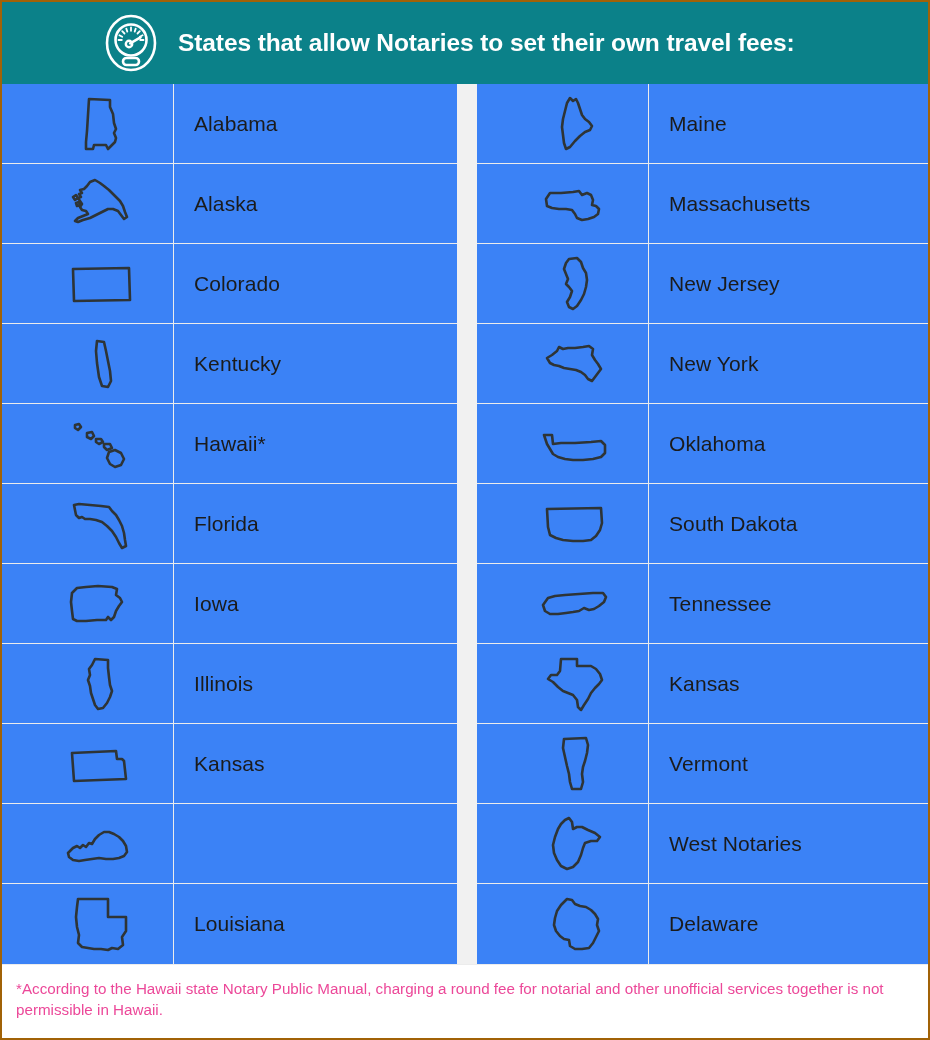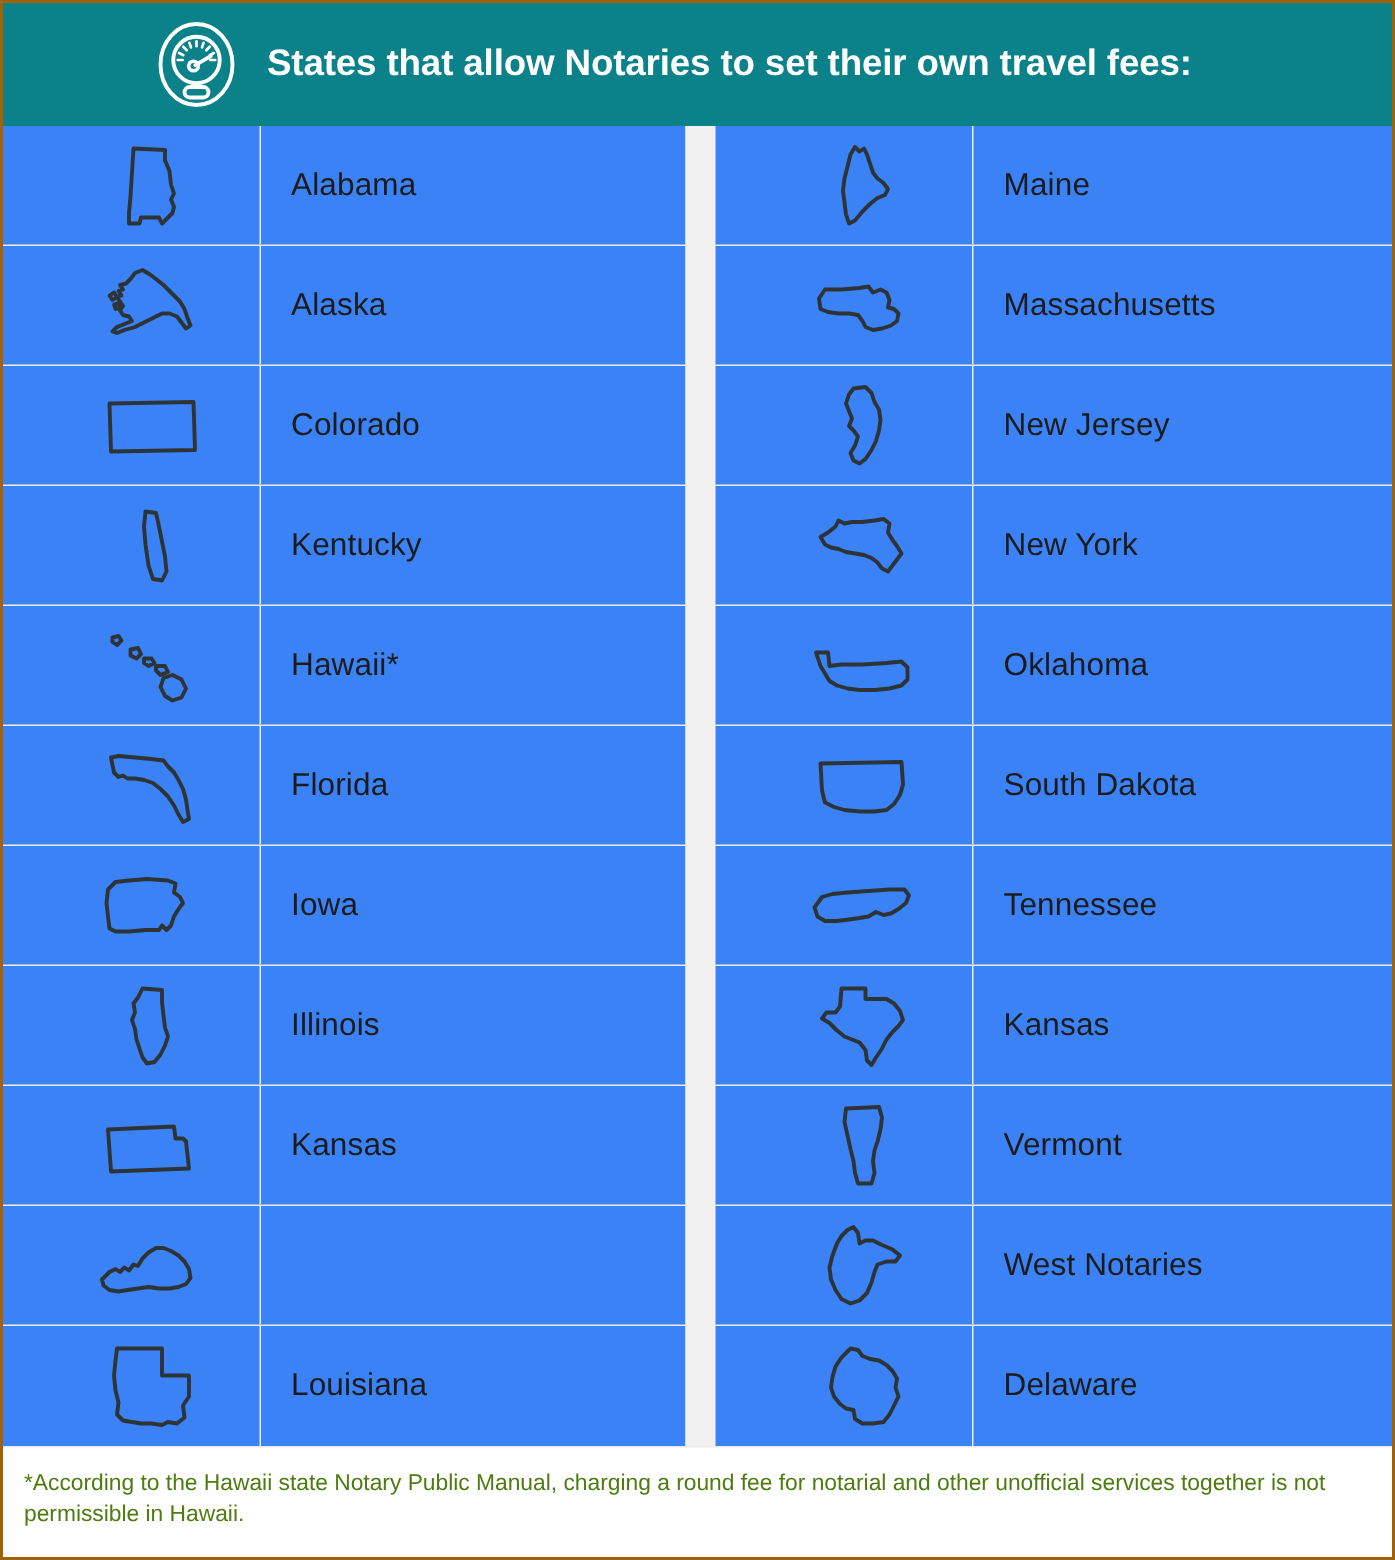--- a/index.html
+++ b/index.html
@@ -118,21 +118,21 @@
   .footnote-wrap {
     height: 72px;
     background: #ffffff;
     padding: 14px 20px 0 14px;
     border-top: 1px solid #ececec;
   }
 
   .footnote {
     font-size: 15.2px;
     line-height: 1.36;
-    color: #4d7c0f;
+    color: #ec4899;
   }
 </style>
 </head>
 <body>
 
 <div class="infographic">
 
   <div class="header">
     <span class="header-icon">
       <svg viewBox="0 0 58 58" xmlns="http://www.w3.org/2000/svg" aria-hidden="true">

